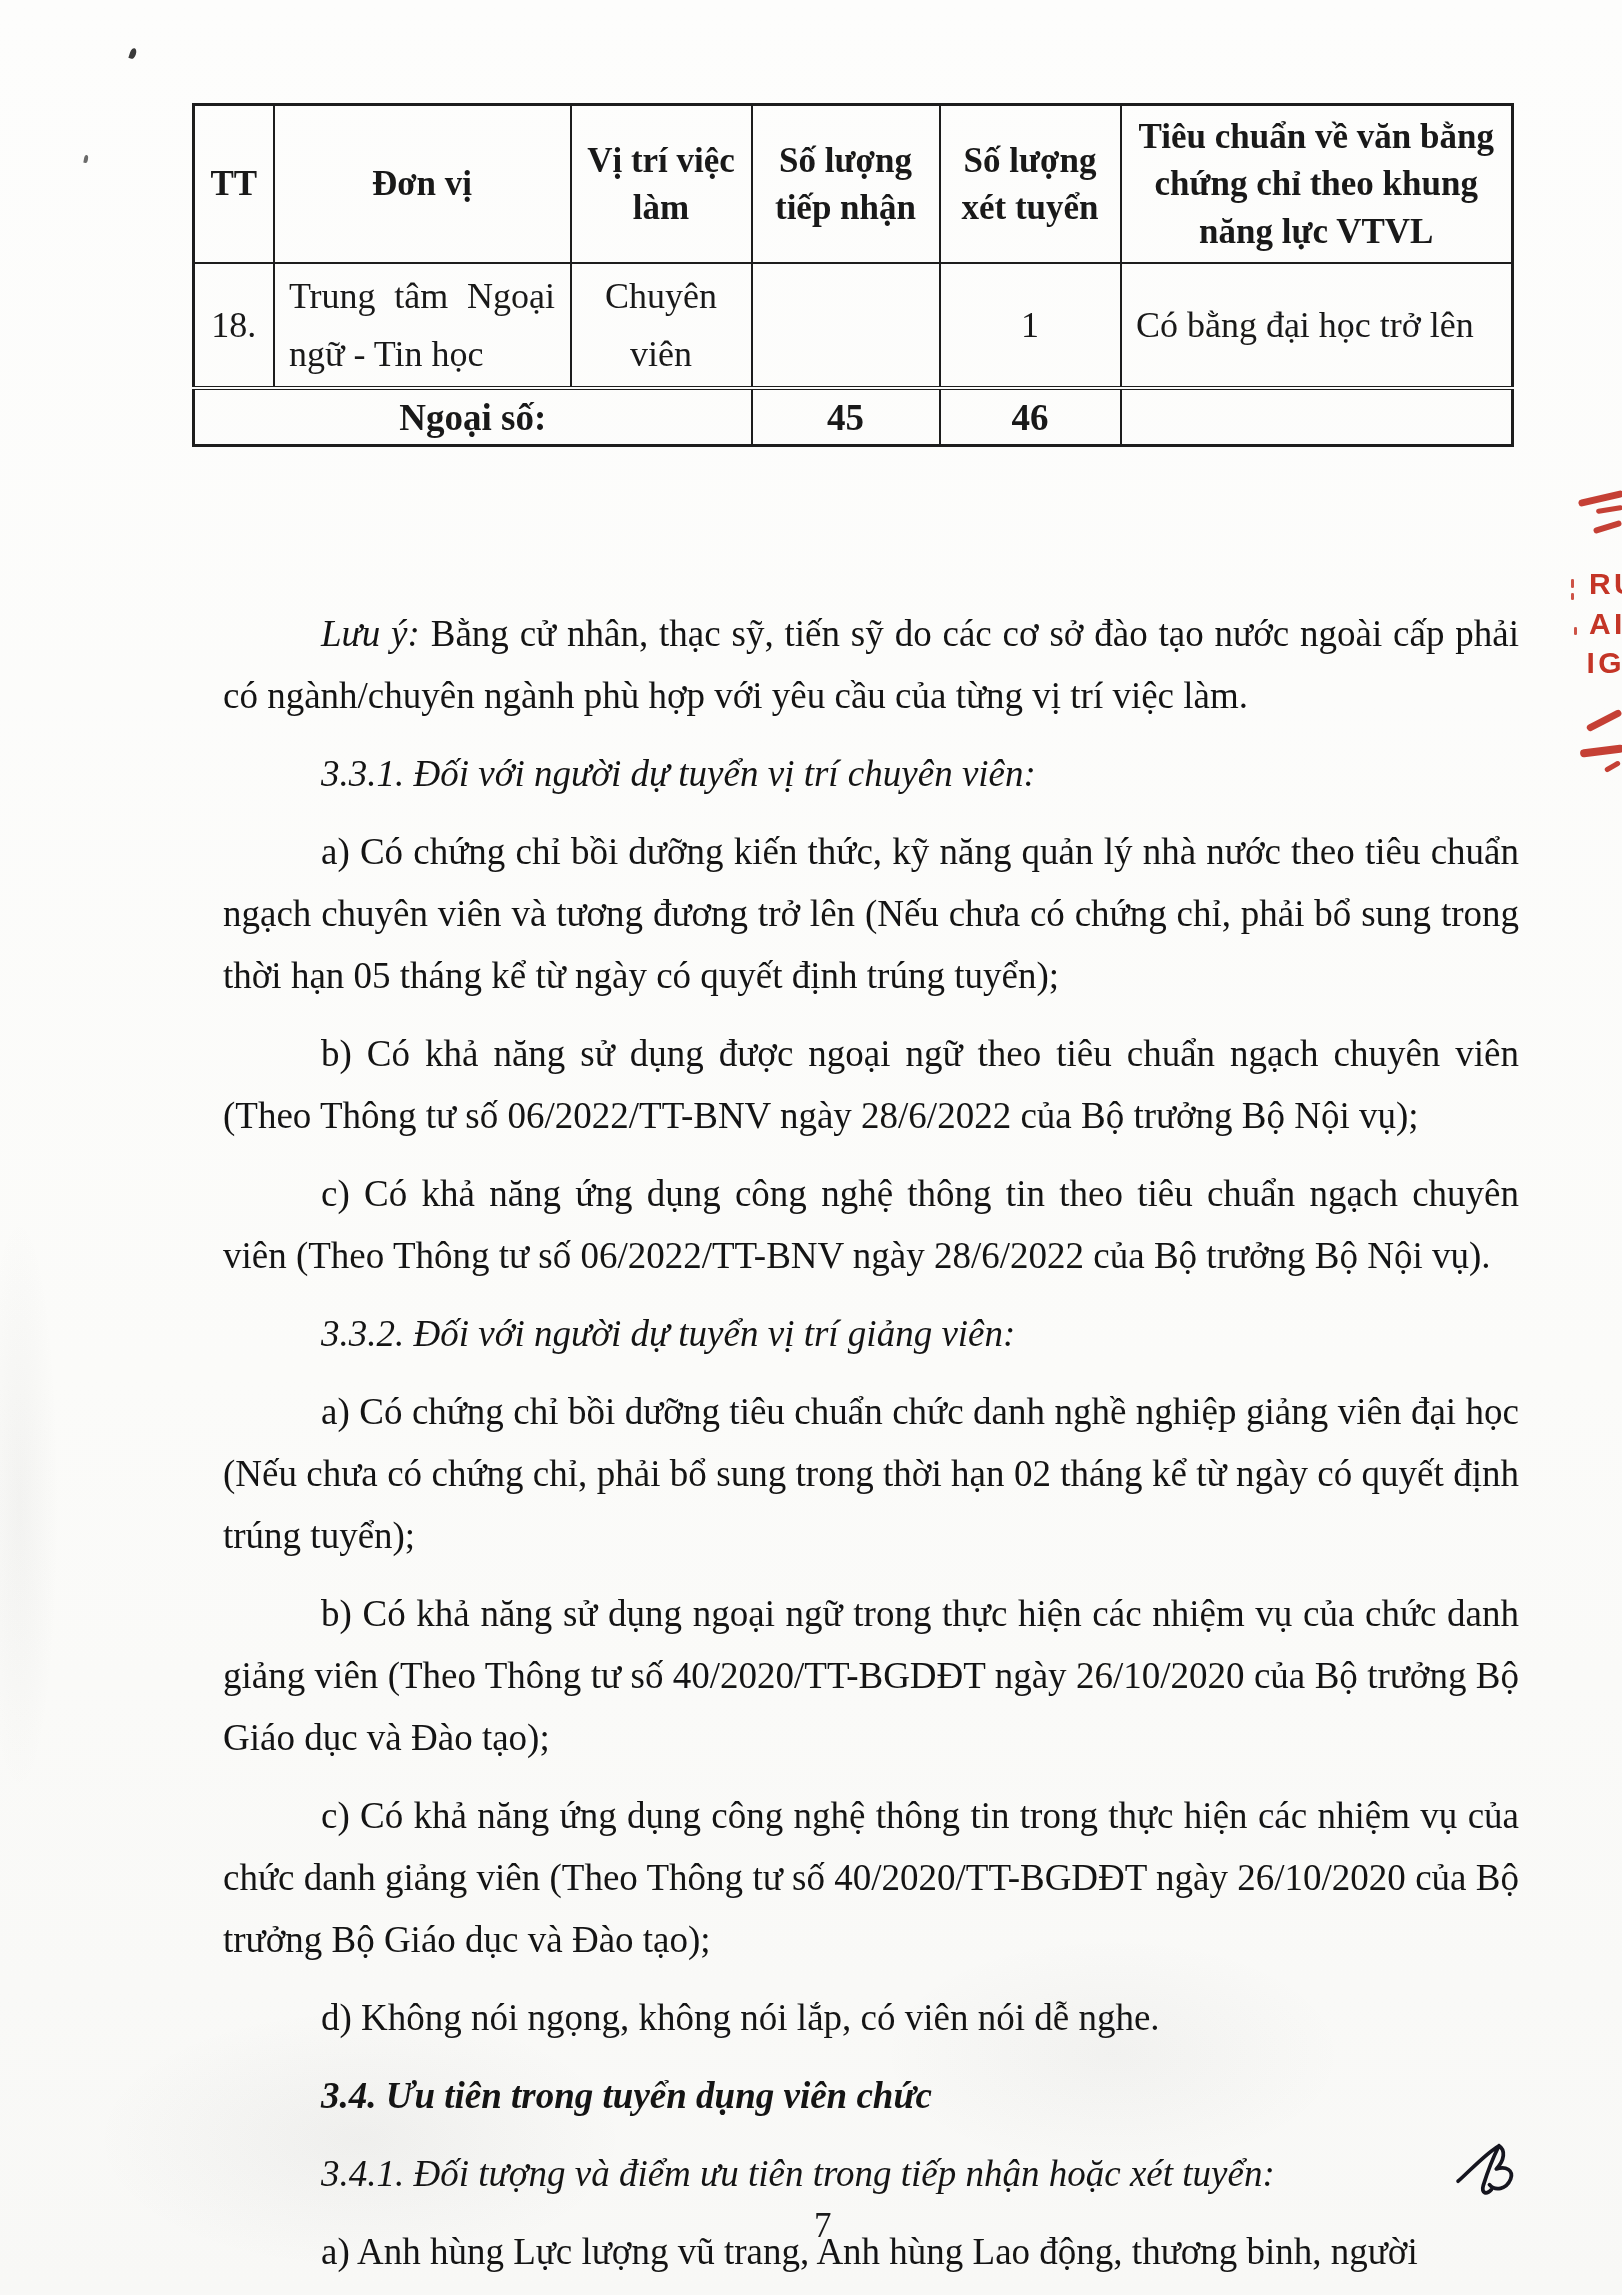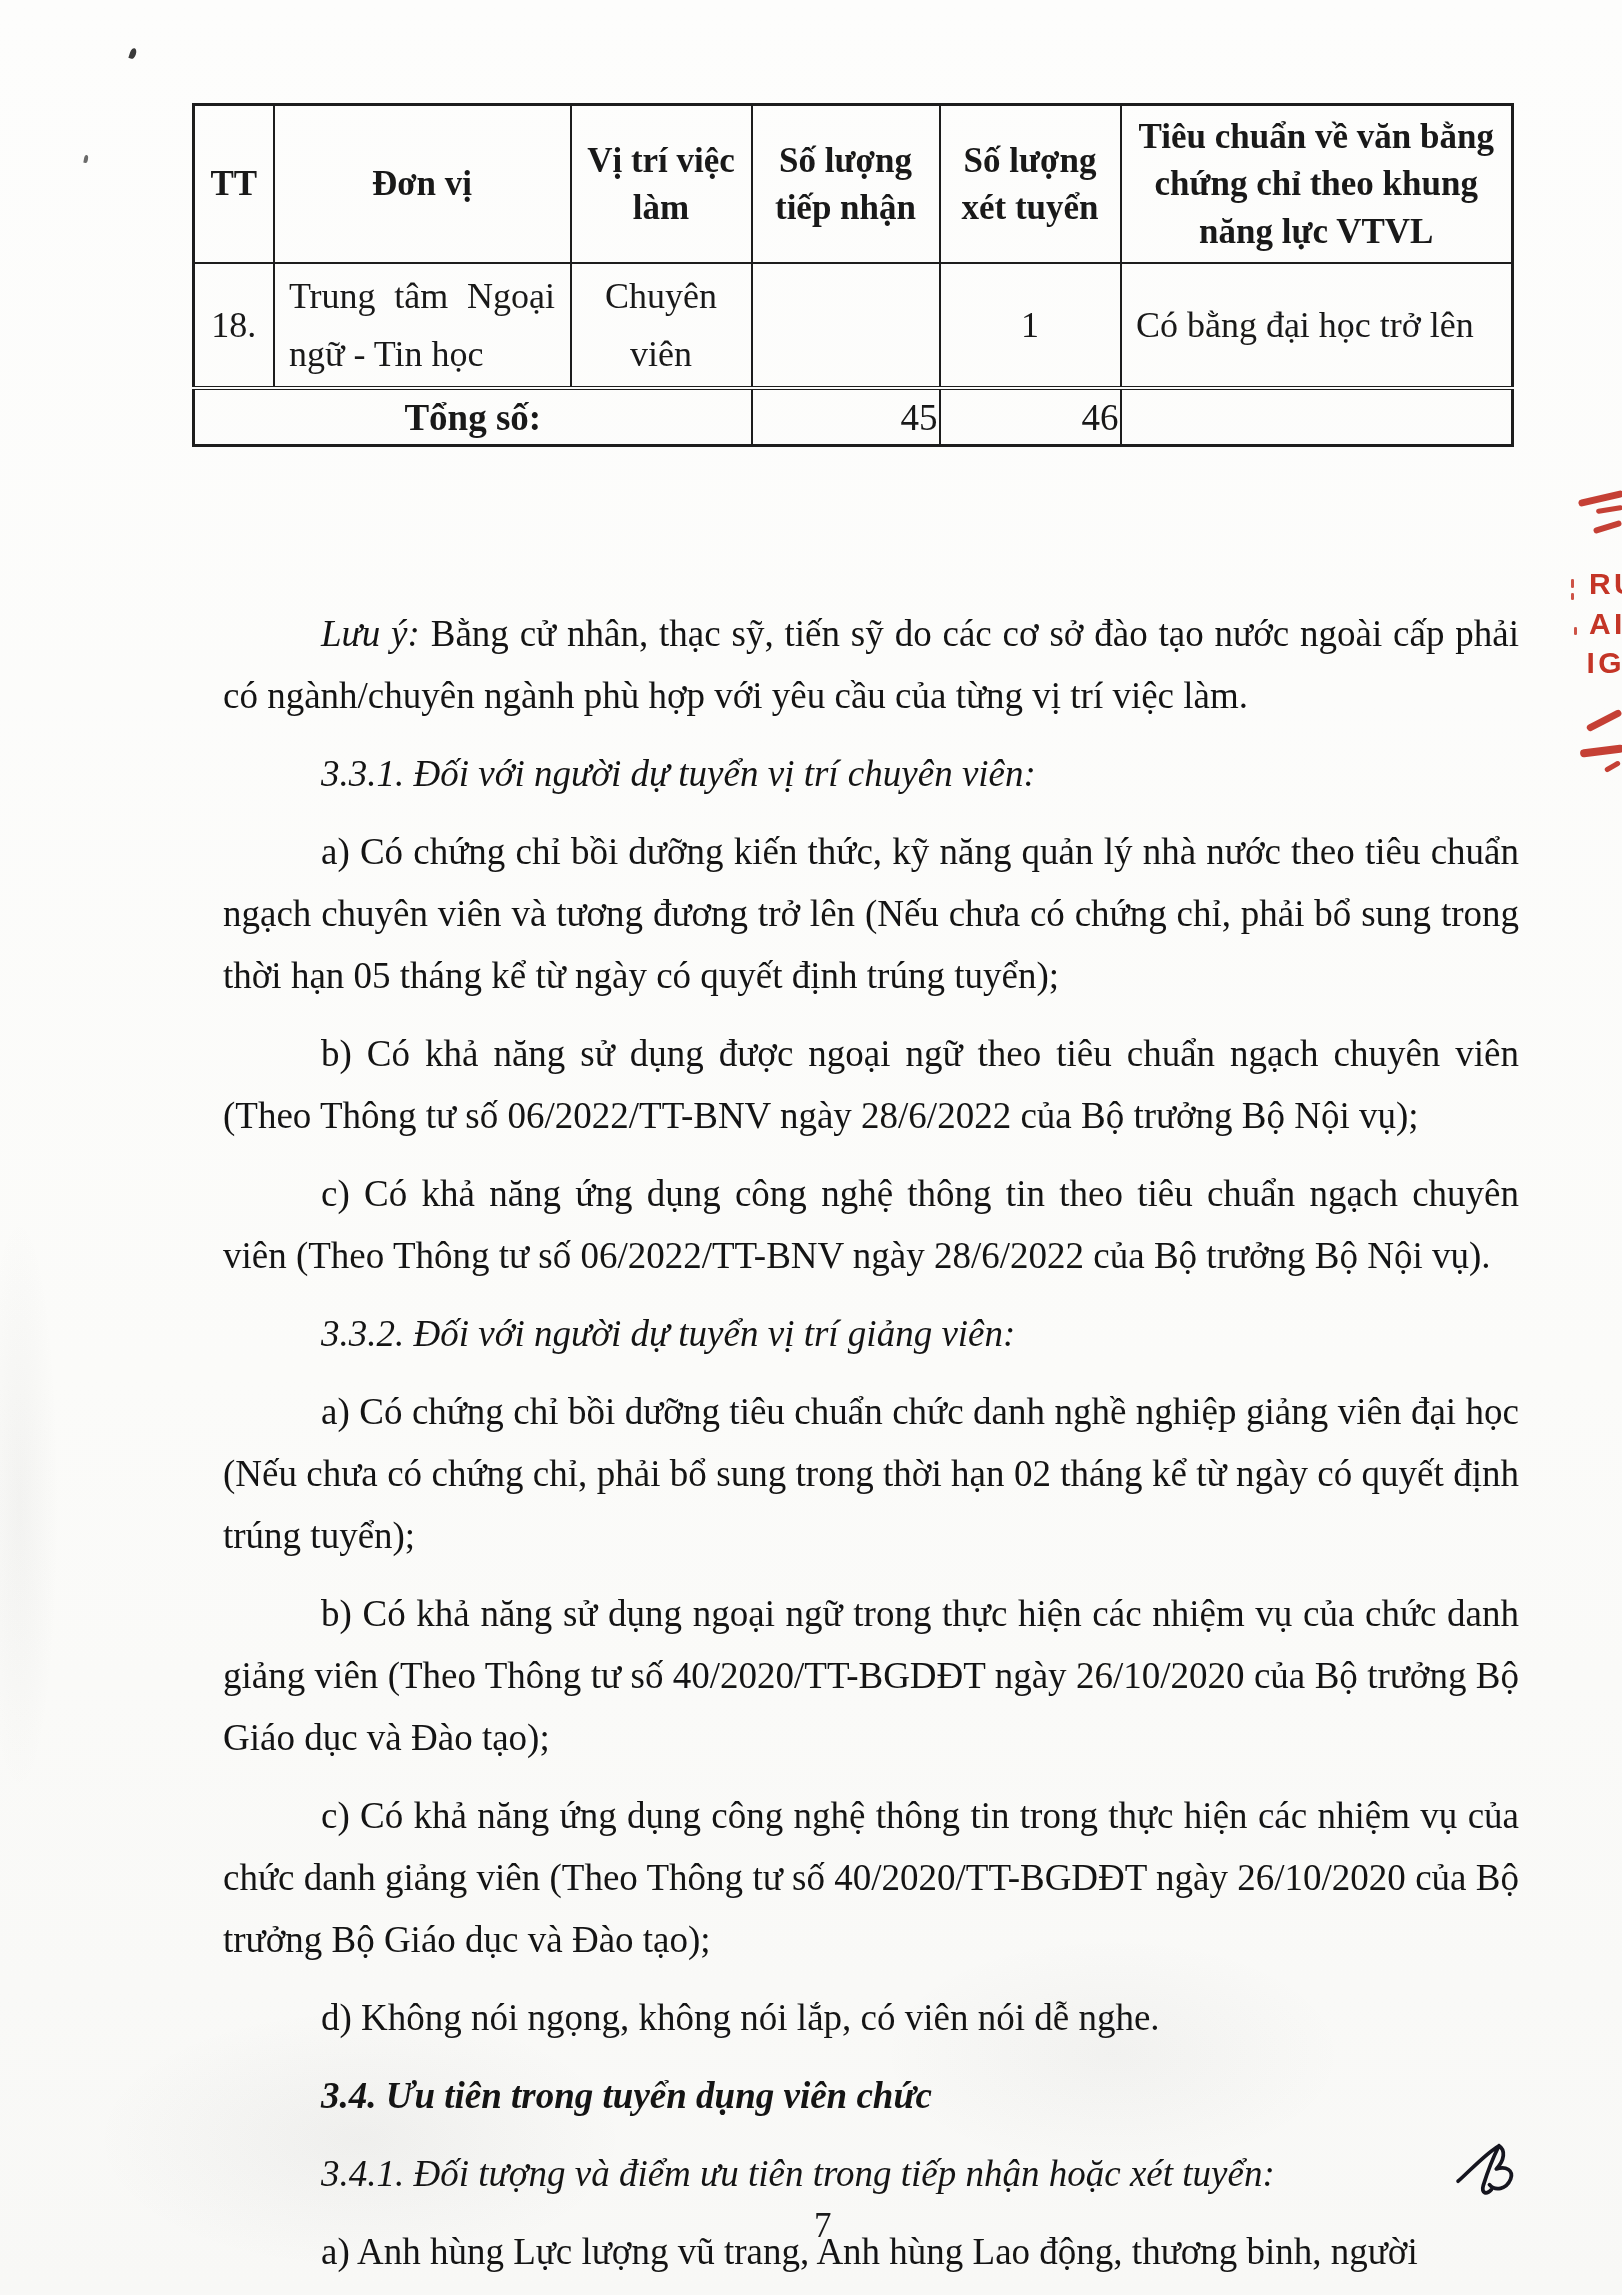--- a/index.html
+++ b/index.html
@@ -30,21 +30,21 @@
     text-align:center;padding:0 9.2px;
   }
   tr.r1 td{height:165px;}
   tr.r2 td{height:120px;}
   tr.r-total td{height:52px;border-top:4.6px double #1d1d1d;border-bottom:3.9px solid #1d1d1d;}
   .c-center{text-align:center;}
   .c-cell{font-size:36px;line-height:1.62;}
   .c-just{text-align:justify;padding:0 14.4px;font-size:36px;line-height:1.62;}
   .c-num{font-size:36px;}
   .c-total-label{text-align:center;font-size:37px;font-weight:bold;}
-  .c-total-num{text-align:right;font-size:37px;font-weight:normal;}
+  .c-total-num{text-align:center;font-size:37px;font-weight:bold;}
 
   
   .textbody{
     position:absolute;left:207px;top:587px;width:1328px;
     font-size:37px;line-height:62px;text-align:justify;
     color:#141414;
   }
   .textbody p{margin:16px;text-indent:98px;}
   .it{font-style:italic;}
   .h-bi{font-style:italic;font-weight:bold;}
@@ -126,21 +126,21 @@
     <tbody>
       <tr class="r2">
         <td class="c-center c-cell">18.</td>
         <td class="c-just">Trung tâm Ngoại ngữ - Tin học</td>
         <td class="c-center c-cell">Chuyên viên</td>
         <td class="c-center c-num"></td>
         <td class="c-center c-num">1</td>
         <td class="c-just">Có bằng đại học trở lên</td>
       </tr>
       <tr class="r-total">
-        <td colspan="3" class="c-total-label">Tổng số:</td>
+        <td colspan="3" class="c-total-label">Ngoại số:</td>
         <td class="c-total-num">45</td>
         <td class="c-total-num">46</td>
         <td></td>
       </tr>
     </tbody>
   </table>
 
   <div class="textbody">
     <p><span class="it">Lưu ý:</span> <span>Bằng cử nhân, thạc sỹ, tiến sỹ do các cơ sở đào tạo nước ngoài cấp phải có ngành/chuyên ngành phù hợp với yêu cầu của từng vị trí việc làm.</span></p>
     <p class="h-i">3.3.1. Đối với người dự tuyển vị trí chuyên viên:</p>

